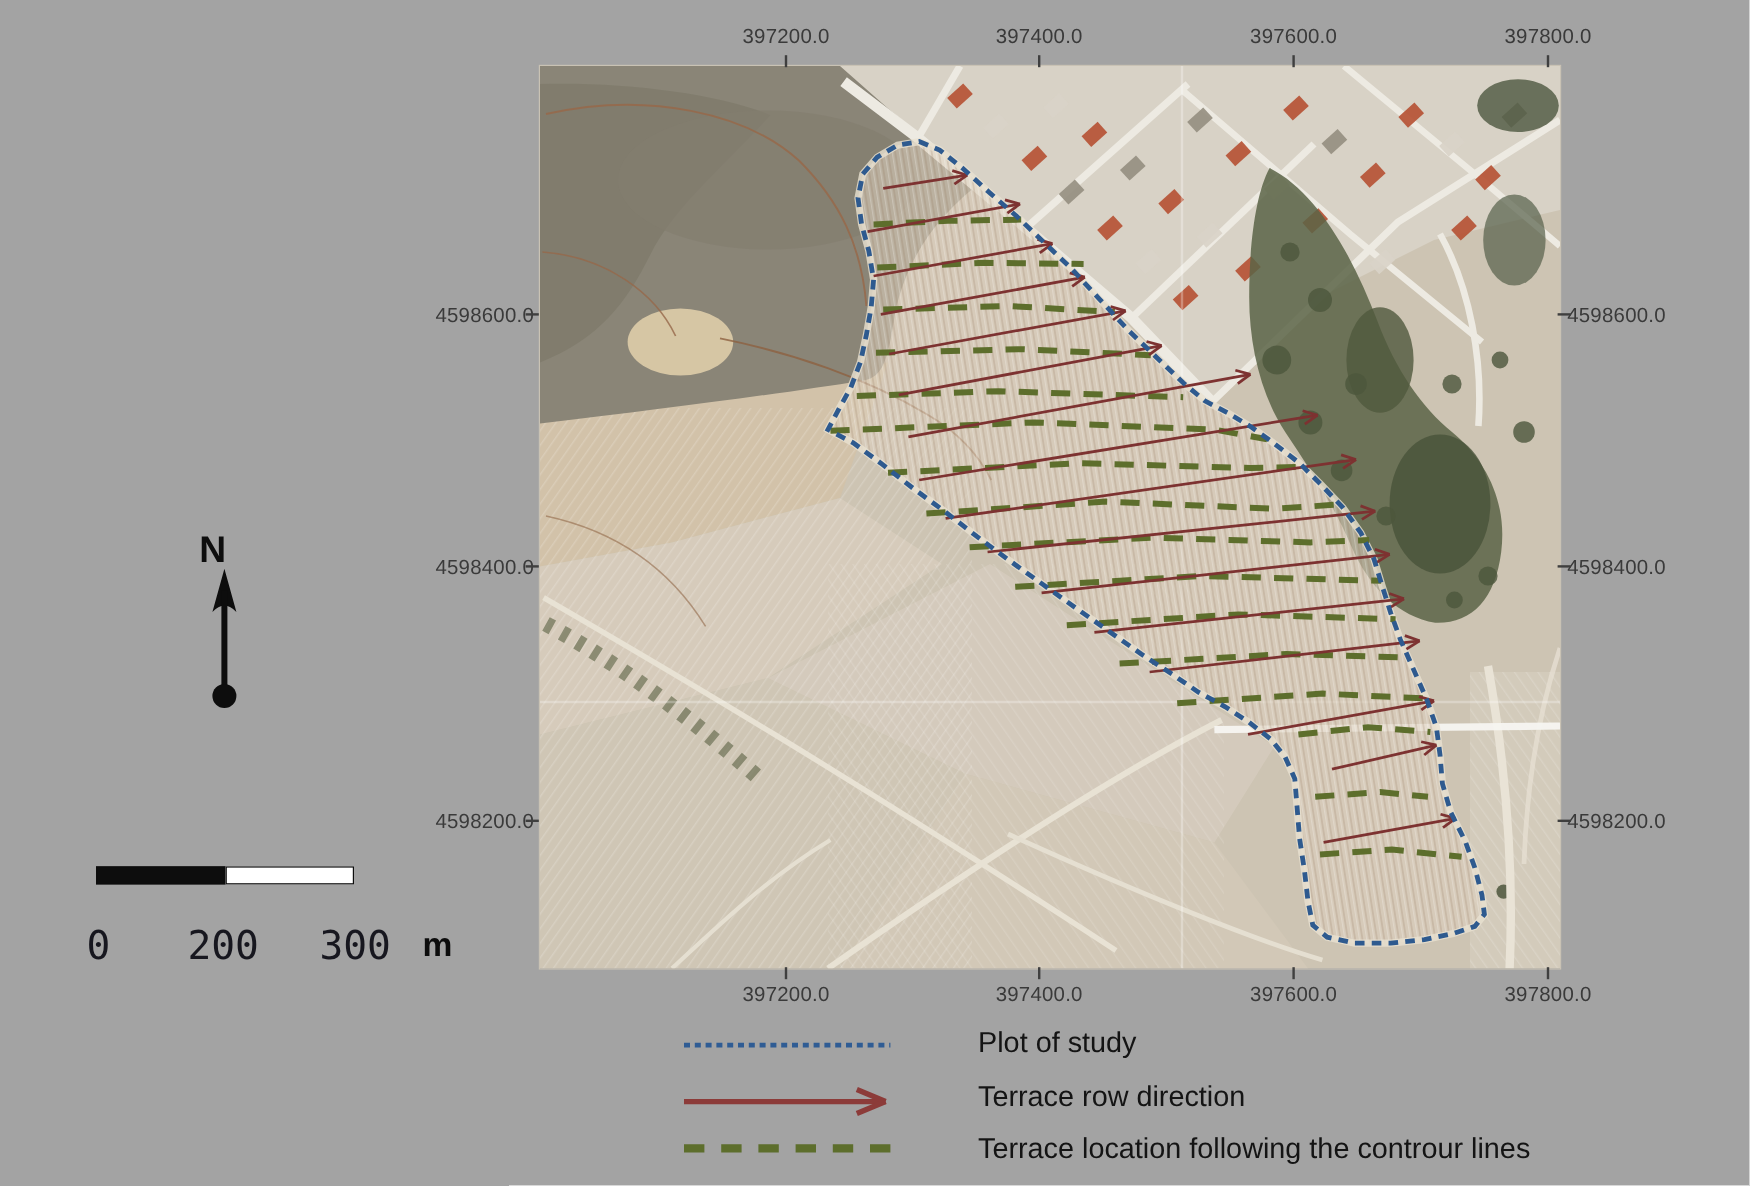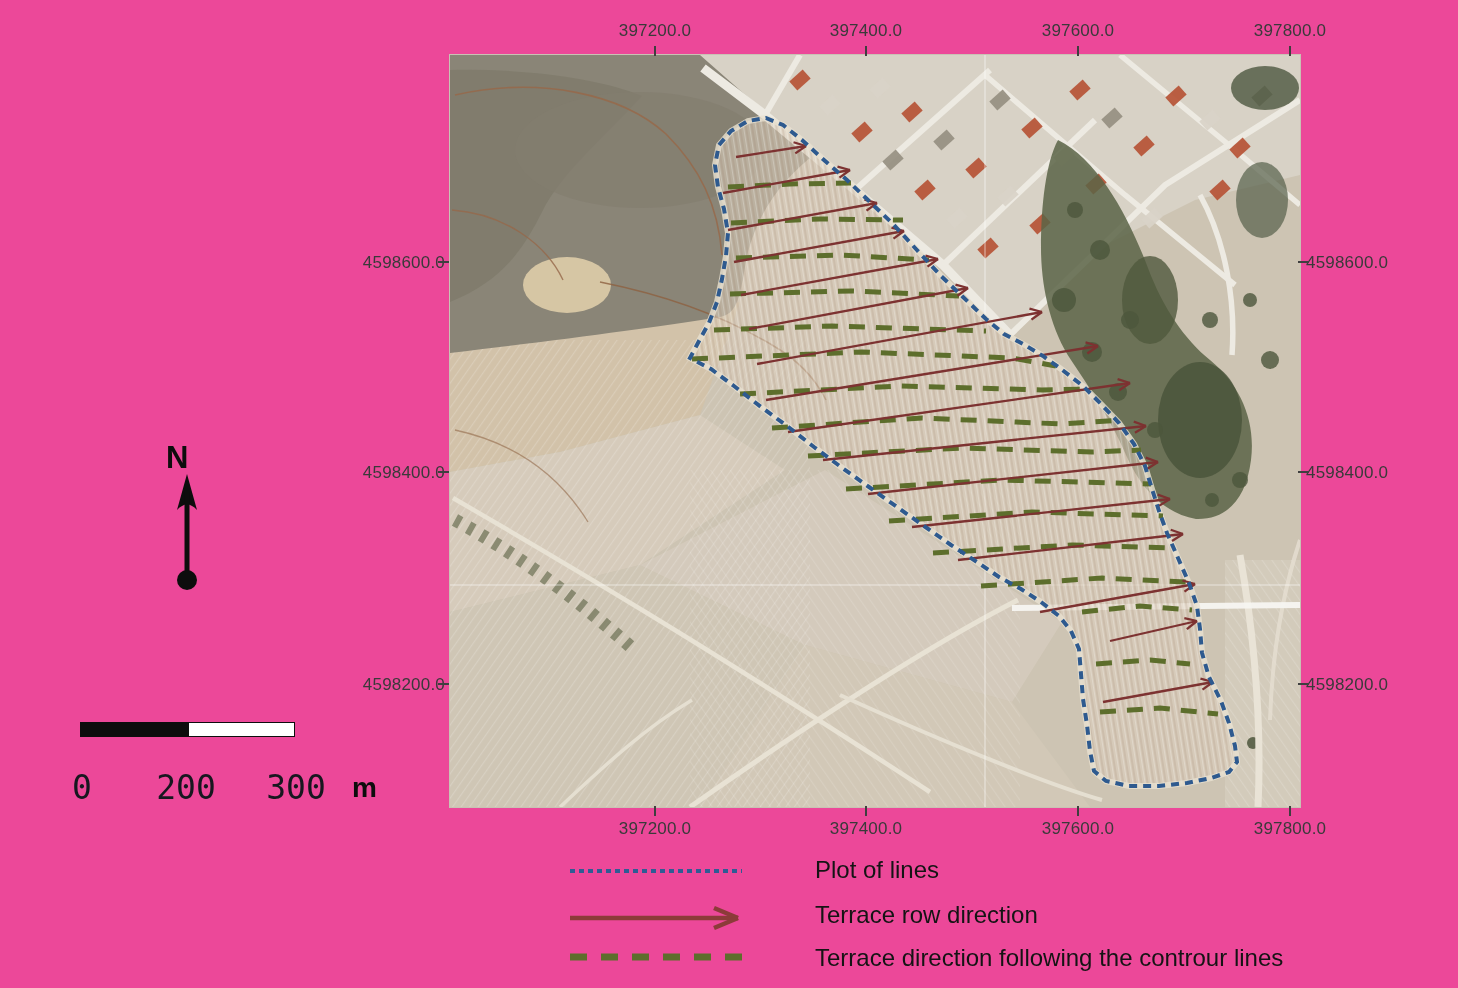--- a/index.html
+++ b/index.html
@@ -1,16 +1,16 @@
 <!DOCTYPE html>
 <html><head>
 <meta charset="utf-8">
 <style>
   html,body{margin:0;padding:0;background:#ffffff;}
-  #fig{position:relative;width:1458px;height:988px;background:#ec4899;overflow:hidden;
+  #fig{position:relative;width:1458px;height:988px;background:#a3a3a3;overflow:hidden;
        font-family:"Liberation Sans", sans-serif;}
   .axlbl{position:absolute;font-size:17px;color:#3a3a3a;letter-spacing:0.2px;}
   .ax-top,.ax-bottom{width:96px;text-align:center;}
   .ax-left{width:92px;text-align:right;}
   .ax-right{width:92px;text-align:left;}
   .tick{position:absolute;background:#3f3f3f;}
   .tick.v{width:2px;height:10px;}
   .tick.h{width:11px;height:2px;}
   #map-svg{position:absolute;left:450px;top:55px;width:850px;height:752px;
            outline:1px solid #c9c2b4;}
@@ -261,29 +261,29 @@
   <div id="sb-white" class="sb-rect"></div>
   <span class="sb-num" style="left:62px;width:40px">0</span>
   <span class="sb-num" style="left:138px;width:96px">200</span>
   <span class="sb-num" style="left:248px;width:96px">300</span>
   <span id="sb-unit">m</span>
 
   <div>
     <svg class="leg-swatch" style="top:864px" width="176" height="14" xmlns="http://www.w3.org/2000/svg">
       <line x1="2" y1="7" x2="174" y2="7" stroke-width="4" stroke-dasharray="5 4" stroke="#2f5c94"></line>
     </svg>
-    <span class="leg-label" style="top:856px">Plot of lines</span>
+    <span class="leg-label" style="top:856px">Plot of study</span>
 
     <svg class="leg-swatch" style="top:903px" width="190" height="30" xmlns="http://www.w3.org/2000/svg">
       <g fill="none" stroke-width="4.5" stroke="#8c3b39">
         <line x1="2" y1="15" x2="170" y2="15"></line>
         <path d="M170,15 L146,5 M170,15 L146,25"></path>
       </g>
     </svg>
     <span class="leg-label" style="top:901px">Terrace row direction</span>
 
     <svg class="leg-swatch" style="top:949px" width="176" height="16" xmlns="http://www.w3.org/2000/svg">
       <line x1="2" y1="8" x2="174" y2="8" stroke-width="7" stroke-dasharray="17 14" stroke="#5d6e2c"></line>
     </svg>
-    <span class="leg-label" style="top:944px">Terrace direction following the controur lines</span>
+    <span class="leg-label" style="top:944px">Terrace location following the controur lines</span>
   </div>
 
 </div>
 
 </body></html>

